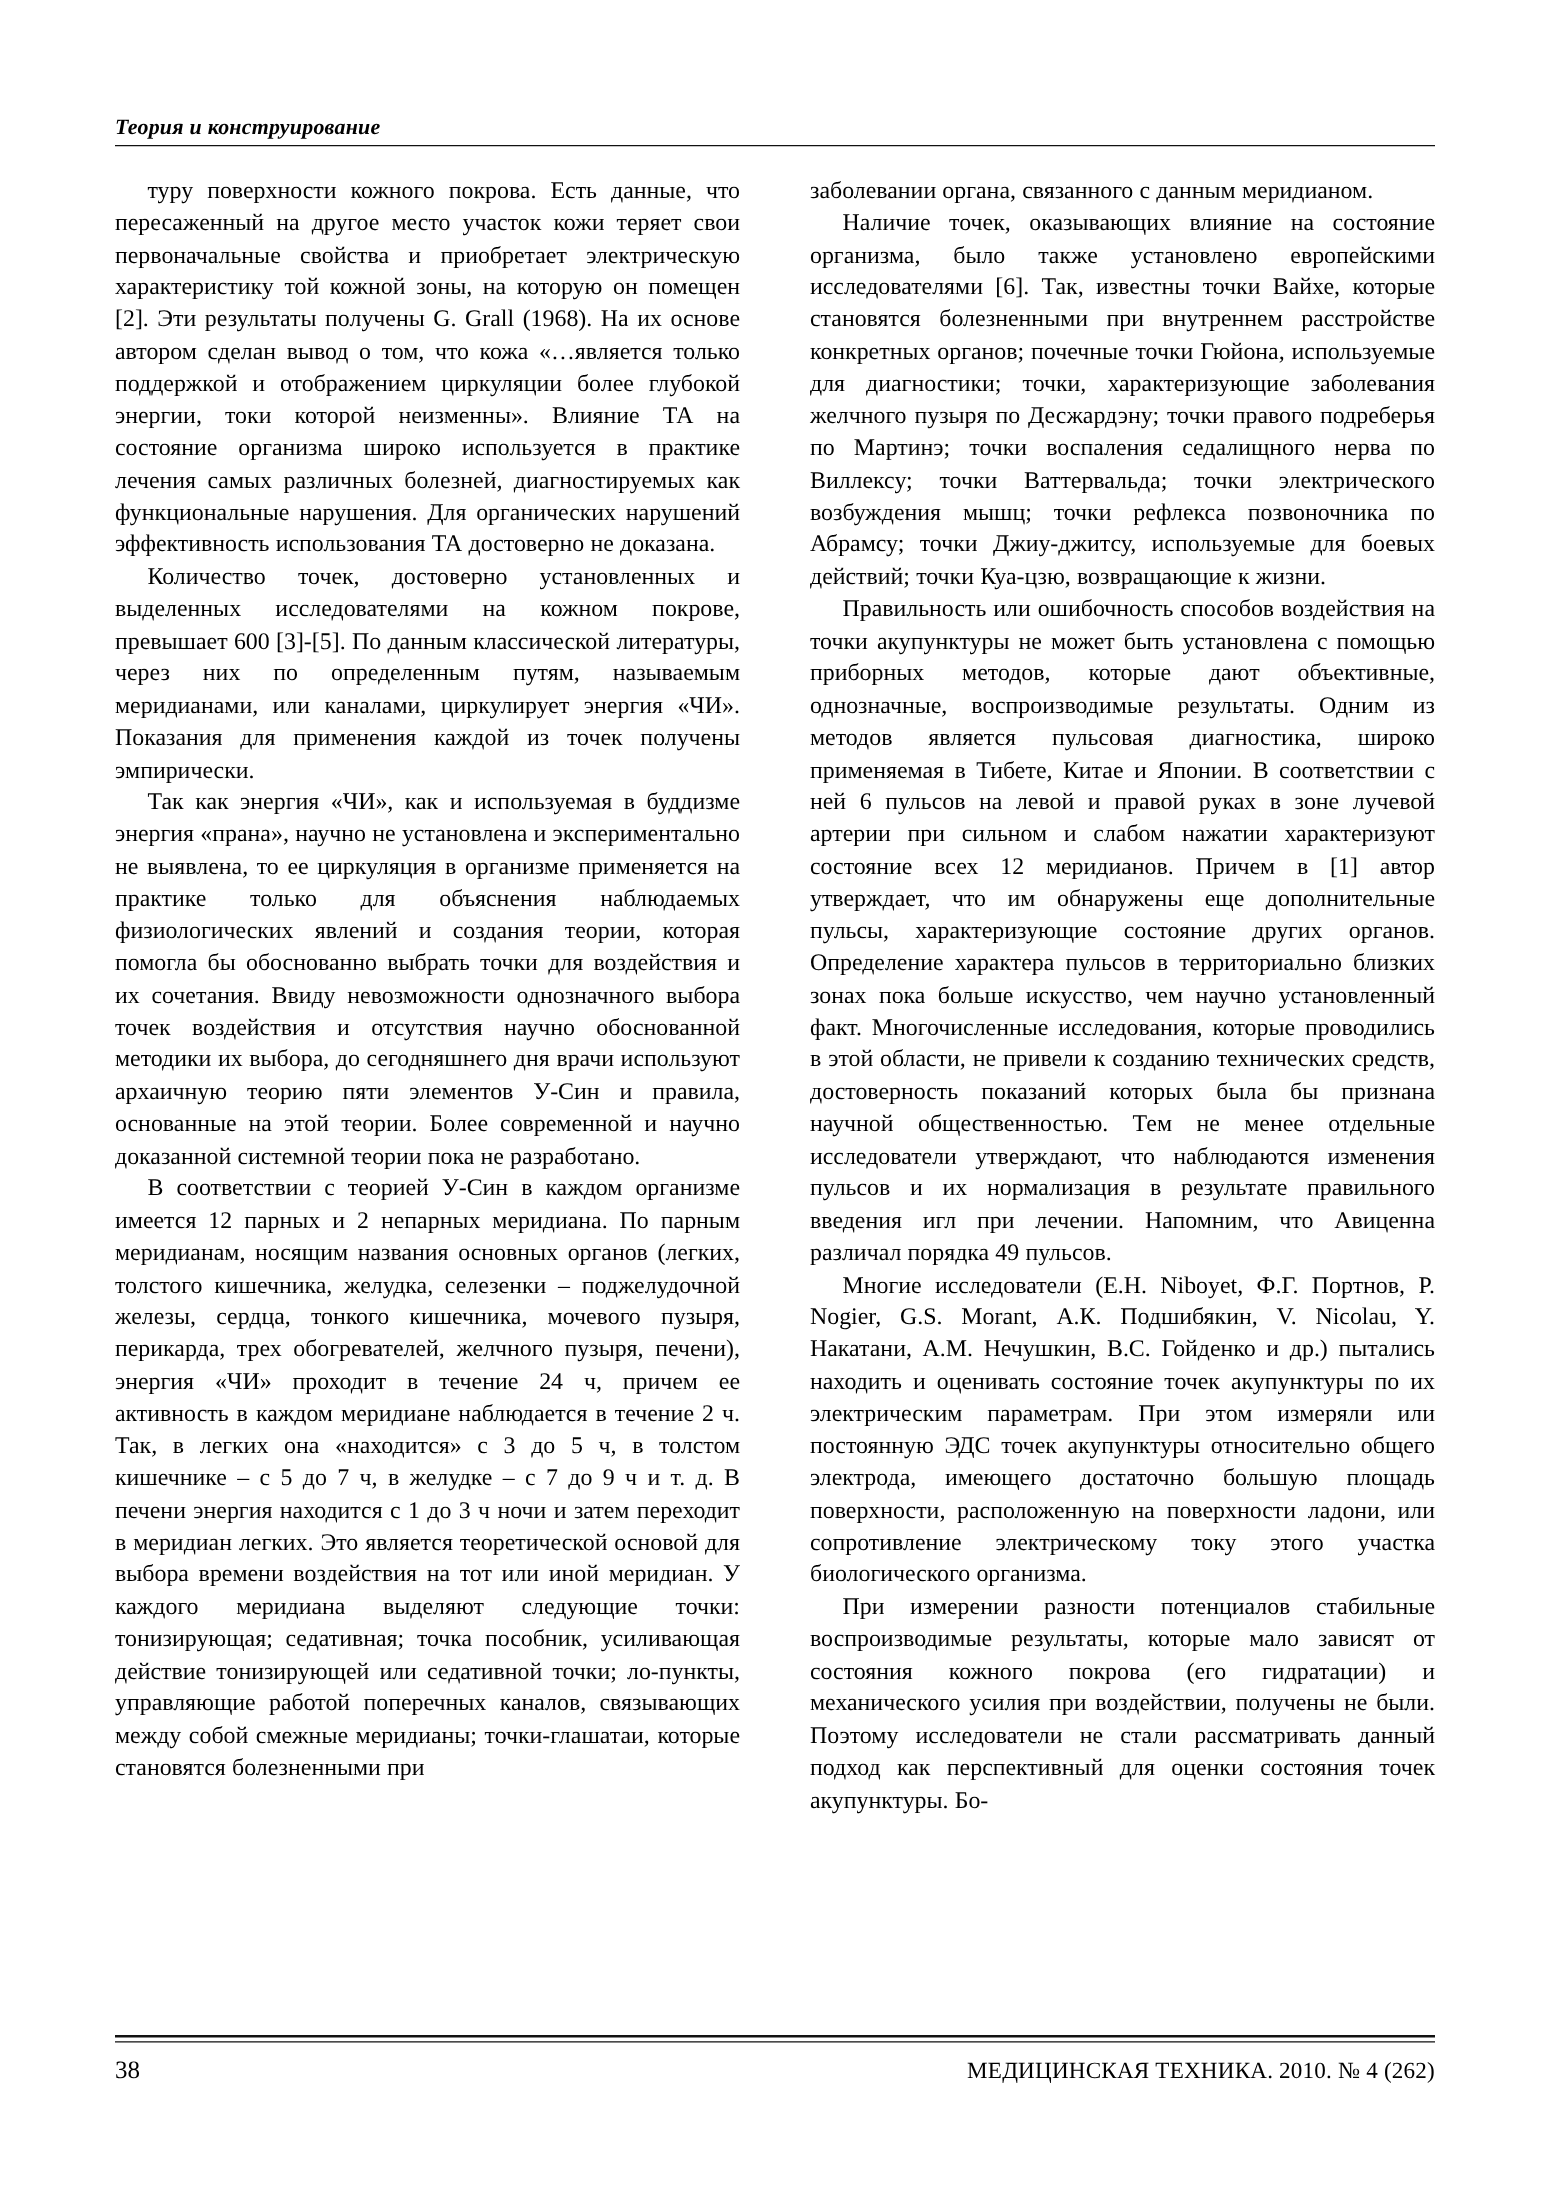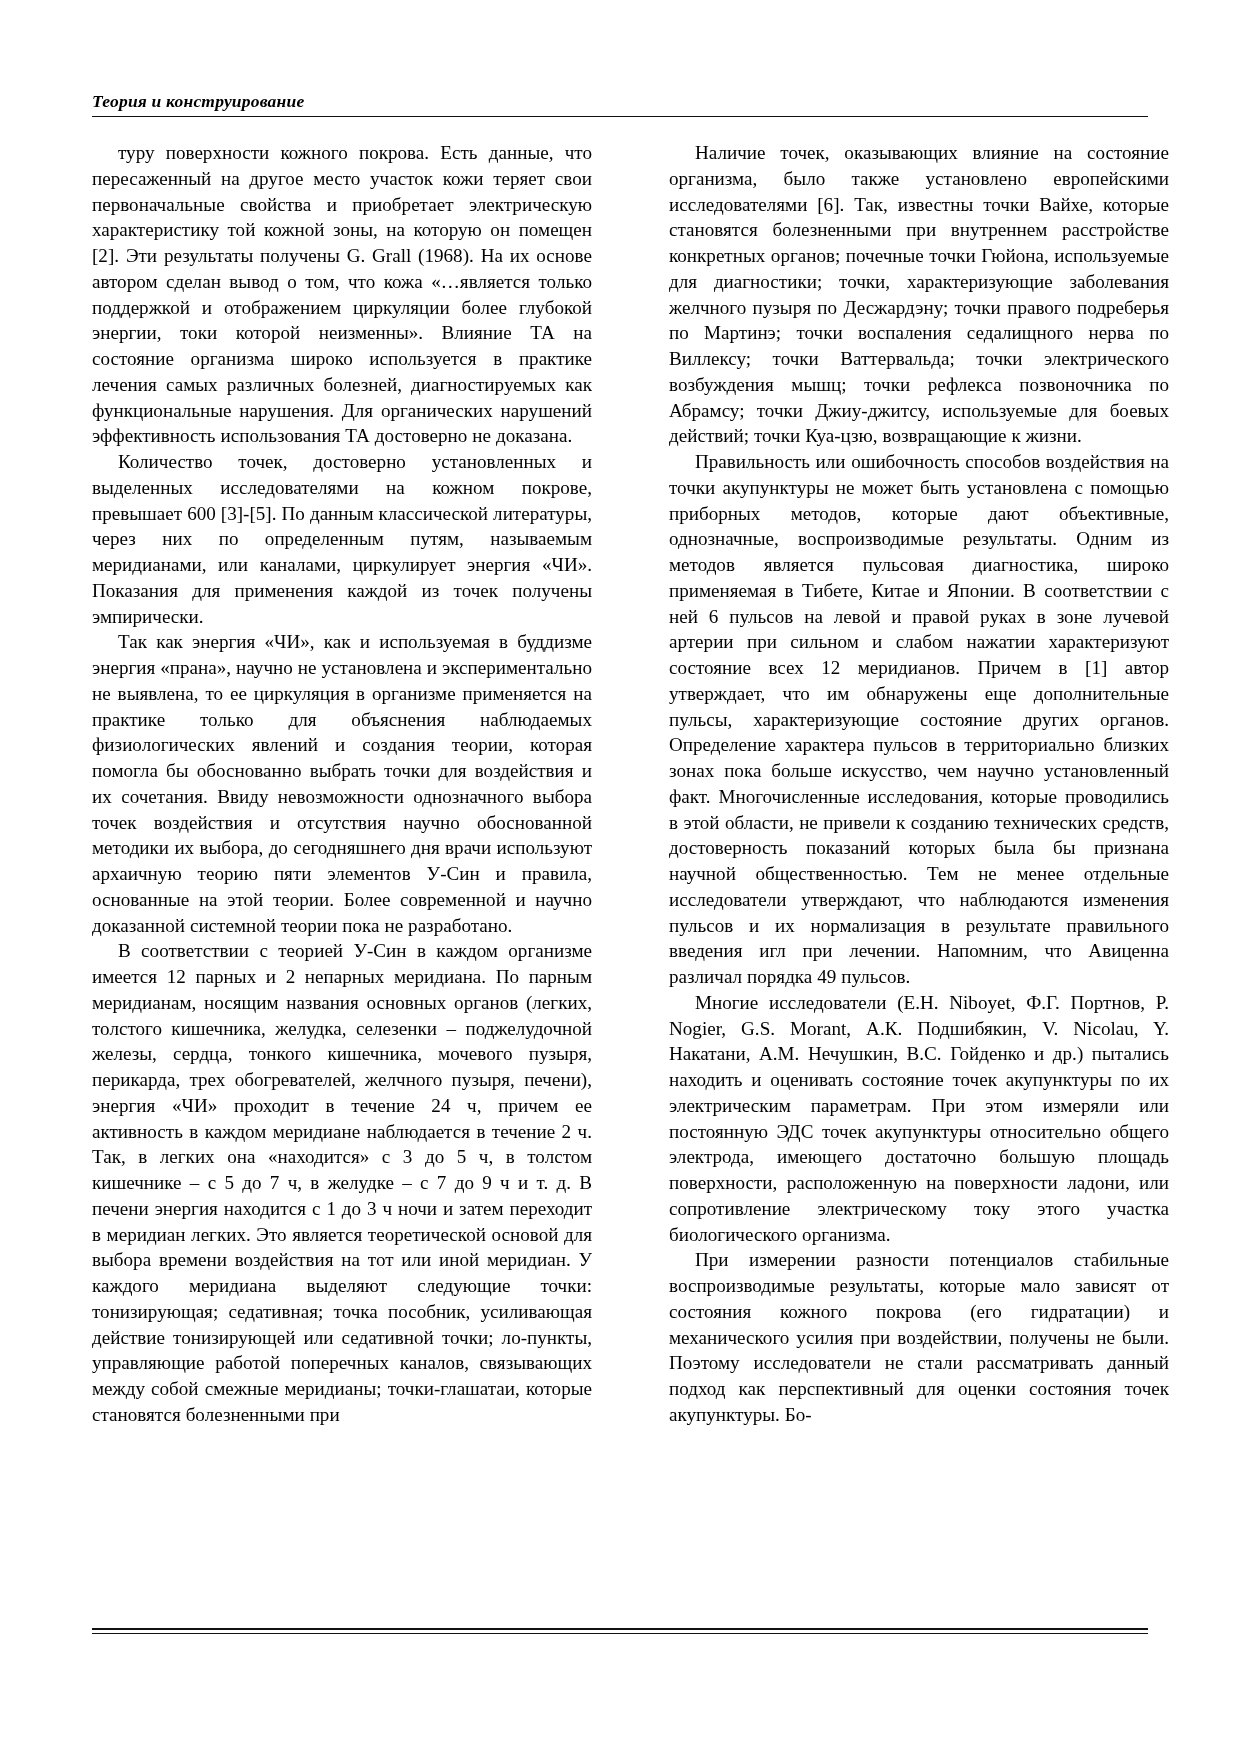--- a/index.html
+++ b/index.html
@@ -47,21 +47,21 @@
   }
 
   
   .columns {
     position: absolute;
     left: 92px;
     top: 140px;
     width: 1056px;
     height: 1455px;
     display: flex;
-    gap: 77px;
+    gap: 56px;
     align-items: flex-start;
   }
   .col {
     width: 500px;
     flex: 0 0 500px;
   }
   .col p {
     margin: 0;
     font-size: 19.1px;
     line-height: 25.75px;
@@ -123,27 +123,32 @@
   <div class="columns">
 
     <div class="col">
       <p>туру поверхности кожного покрова. Есть данные, что пересаженный на другое место участок кожи теряет свои первоначальные свойства и приобретает электрическую характеристику той кожной зоны, на которую он помещен [2]. Эти результаты получены G. Grall (1968). На их основе автором сделан вывод о том, что кожа «…является только поддержкой и отображением циркуляции более глубокой энергии, токи которой неизменны». Влияние ТА на состояние организма широко используется в практике лечения самых различных болезней, диагностируемых как функциональные нарушения. Для органических нарушений эффективность использования ТА достоверно не доказана.</p>
       <p>Количество точек, достоверно установленных и выделенных исследователями на кожном покрове, превышает 600 [3]-[5]. По данным классической литературы, через них по определенным путям, называемым меридианами, или каналами, циркулирует энергия «ЧИ». Показания для применения каждой из точек получены эмпирически.</p>
       <p>Так как энергия «ЧИ», как и используемая в буддизме энергия «прана», научно не установлена и экспериментально не выявлена, то ее циркуляция в организме применяется на практике только для объяснения наблюдаемых физиологических явлений и создания теории, которая помогла бы обоснованно выбрать точки для воздействия и их сочетания. Ввиду невозможности однозначного выбора точек воздействия и отсутствия научно обоснованной методики их выбора, до сегодняшнего дня врачи используют архаичную теорию пяти элементов У-Син и правила, основанные на этой теории. Более современной и научно доказанной системной теории пока не разработано.</p>
       <p>В соответствии с теорией У-Син в каждом организме имеется 12 парных и 2 непарных меридиана. По парным меридианам, носящим названия основных органов (легких, толстого кишечника, желудка, селезенки – поджелудочной железы, сердца, тонкого кишечника, мочевого пузыря, перикарда, трех обогревателей, желчного пузыря, печени), энергия «ЧИ» проходит в течение 24 ч, причем ее активность в каждом меридиане наблюдается в течение 2 ч. Так, в легких она «находится» с 3 до 5 ч, в толстом кишечнике – с 5 до 7 ч, в желудке – с 7 до 9 ч и т. д. В печени энергия находится с 1 до 3 ч ночи и затем переходит в меридиан легких. Это является теоретической основой для выбора времени воздействия на тот или иной меридиан. У каждого меридиана выделяют следующие точки: тонизирующая; седативная; точка пособник, усиливающая действие тонизирующей или седативной точки; ло-пункты, управляющие работой поперечных каналов, связывающих между собой смежные меридианы; точки-глашатаи, которые становятся болезненными при</p>
     </div>
 
     <div class="col">
+      <p class="no-indent">заболевании органа, связанного с данным меридианом.</p>
       <p>Наличие точек, оказывающих влияние на состояние организма, было также установлено европейскими исследователями [6]. Так, известны точки Вайхе, которые становятся болезненными при внутреннем расстройстве конкретных органов; почечные точки Гюйона, используемые для диагностики; точки, характеризующие заболевания желчного пузыря по Десжардэну; точки правого подреберья по Мартинэ; точки воспаления седалищного нерва по Виллексу; точки Ваттервальда; точки электрического возбуждения мышц; точки рефлекса позвоночника по Абрамсу; точки Джиу-джитсу, используемые для боевых действий; точки Куа-цзю, возвращающие к жизни.</p>
       <p>Правильность или ошибочность способов воздействия на точки акупунктуры не может быть установлена с помощью приборных методов, которые дают объективные, однозначные, воспроизводимые результаты. Одним из методов является пульсовая диагностика, широко применяемая в Тибете, Китае и Японии. В соответствии с ней 6 пульсов на левой и правой руках в зоне лучевой артерии при сильном и слабом нажатии характеризуют состояние всех 12 меридианов. Причем в [1] автор утверждает, что им обнаружены еще дополнительные пульсы, характеризующие состояние других органов. Определение характера пульсов в территориально близких зонах пока больше искусство, чем научно установленный факт. Многочисленные исследования, которые проводились в этой области, не привели к созданию технических средств, достоверность показаний которых была бы признана научной общественностью. Тем не менее отдельные исследователи утверждают, что наблюдаются изменения пульсов и их нормализация в результате правильного введения игл при лечении. Напомним, что Авиценна различал порядка 49 пульсов.</p>
       <p>Многие исследователи (E.H. Niboyet, Ф.Г. Портнов, P. Nogier, G.S. Morant, А.К. Подшибякин, V. Nicolau, Y. Накатани, А.М. Нечушкин, В.С. Гойденко и др.) пытались находить и оценивать состояние точек акупунктуры по их электрическим параметрам. При этом измеряли или постоянную ЭДС точек акупунктуры относительно общего электрода, имеющего достаточно большую площадь поверхности, расположенную на поверхности ладони, или сопротивление электрическому току этого участка биологического организма.</p>
       <p>При измерении разности потенциалов стабильные воспроизводимые результаты, которые мало зависят от состояния кожного покрова (его гидратации) и механического усилия при воздействии, получены не были. Поэтому исследователи не стали рассматривать данный подход как перспективный для оценки состояния точек акупунктуры. Бо-</p>
     </div>
 
   </div>
 
   <div class="footer-rules">
     <div class="thick"></div>
     <div class="thin"></div>
   </div>
 
+  <div class="footer">
+    <div class="footer-page-number">38</div>
+    <div class="footer-journal">МЕДИЦИНСКАЯ ТЕХНИКА. 2010. № 4 (262)</div>
+  </div>
 
 </div>
 
 </body></html>

